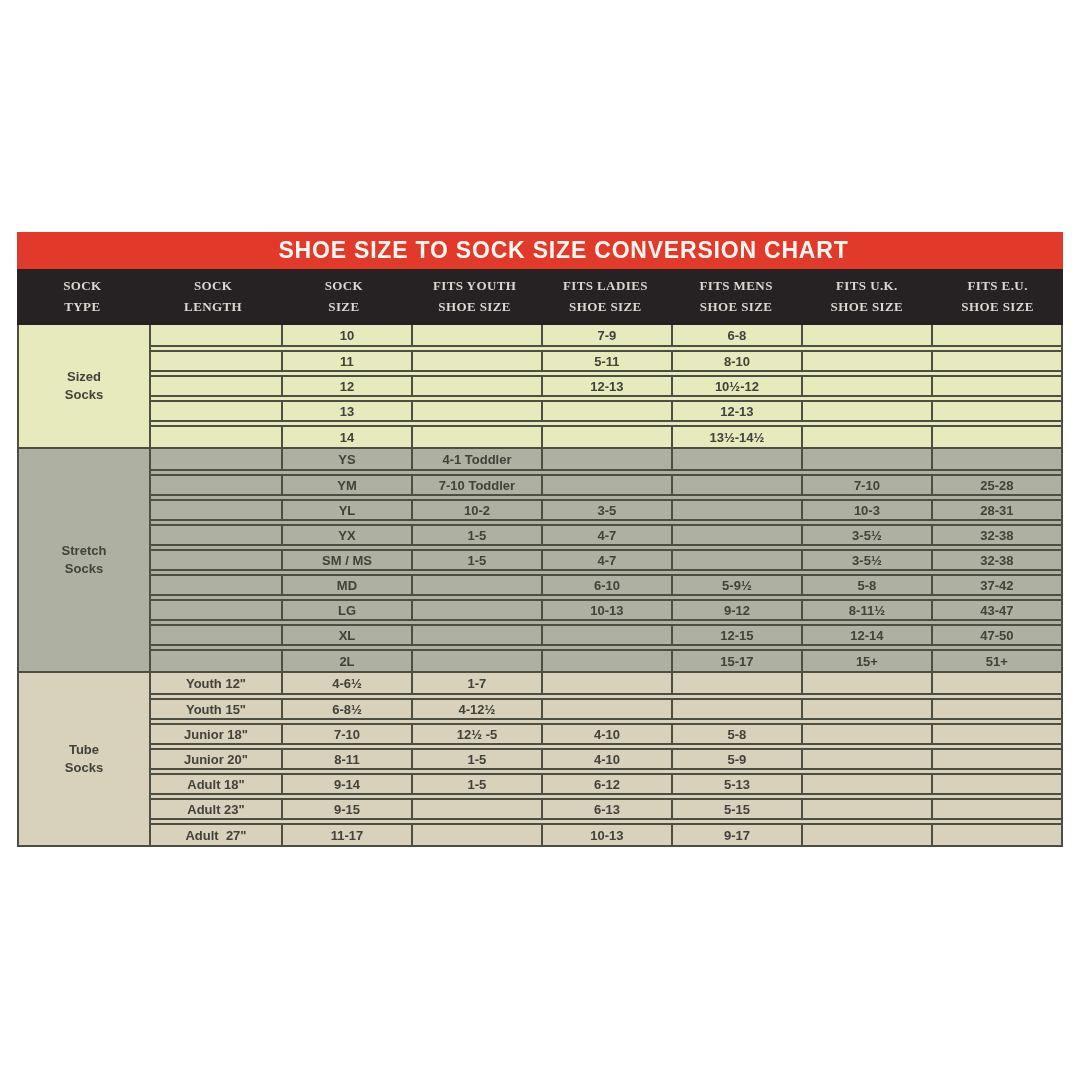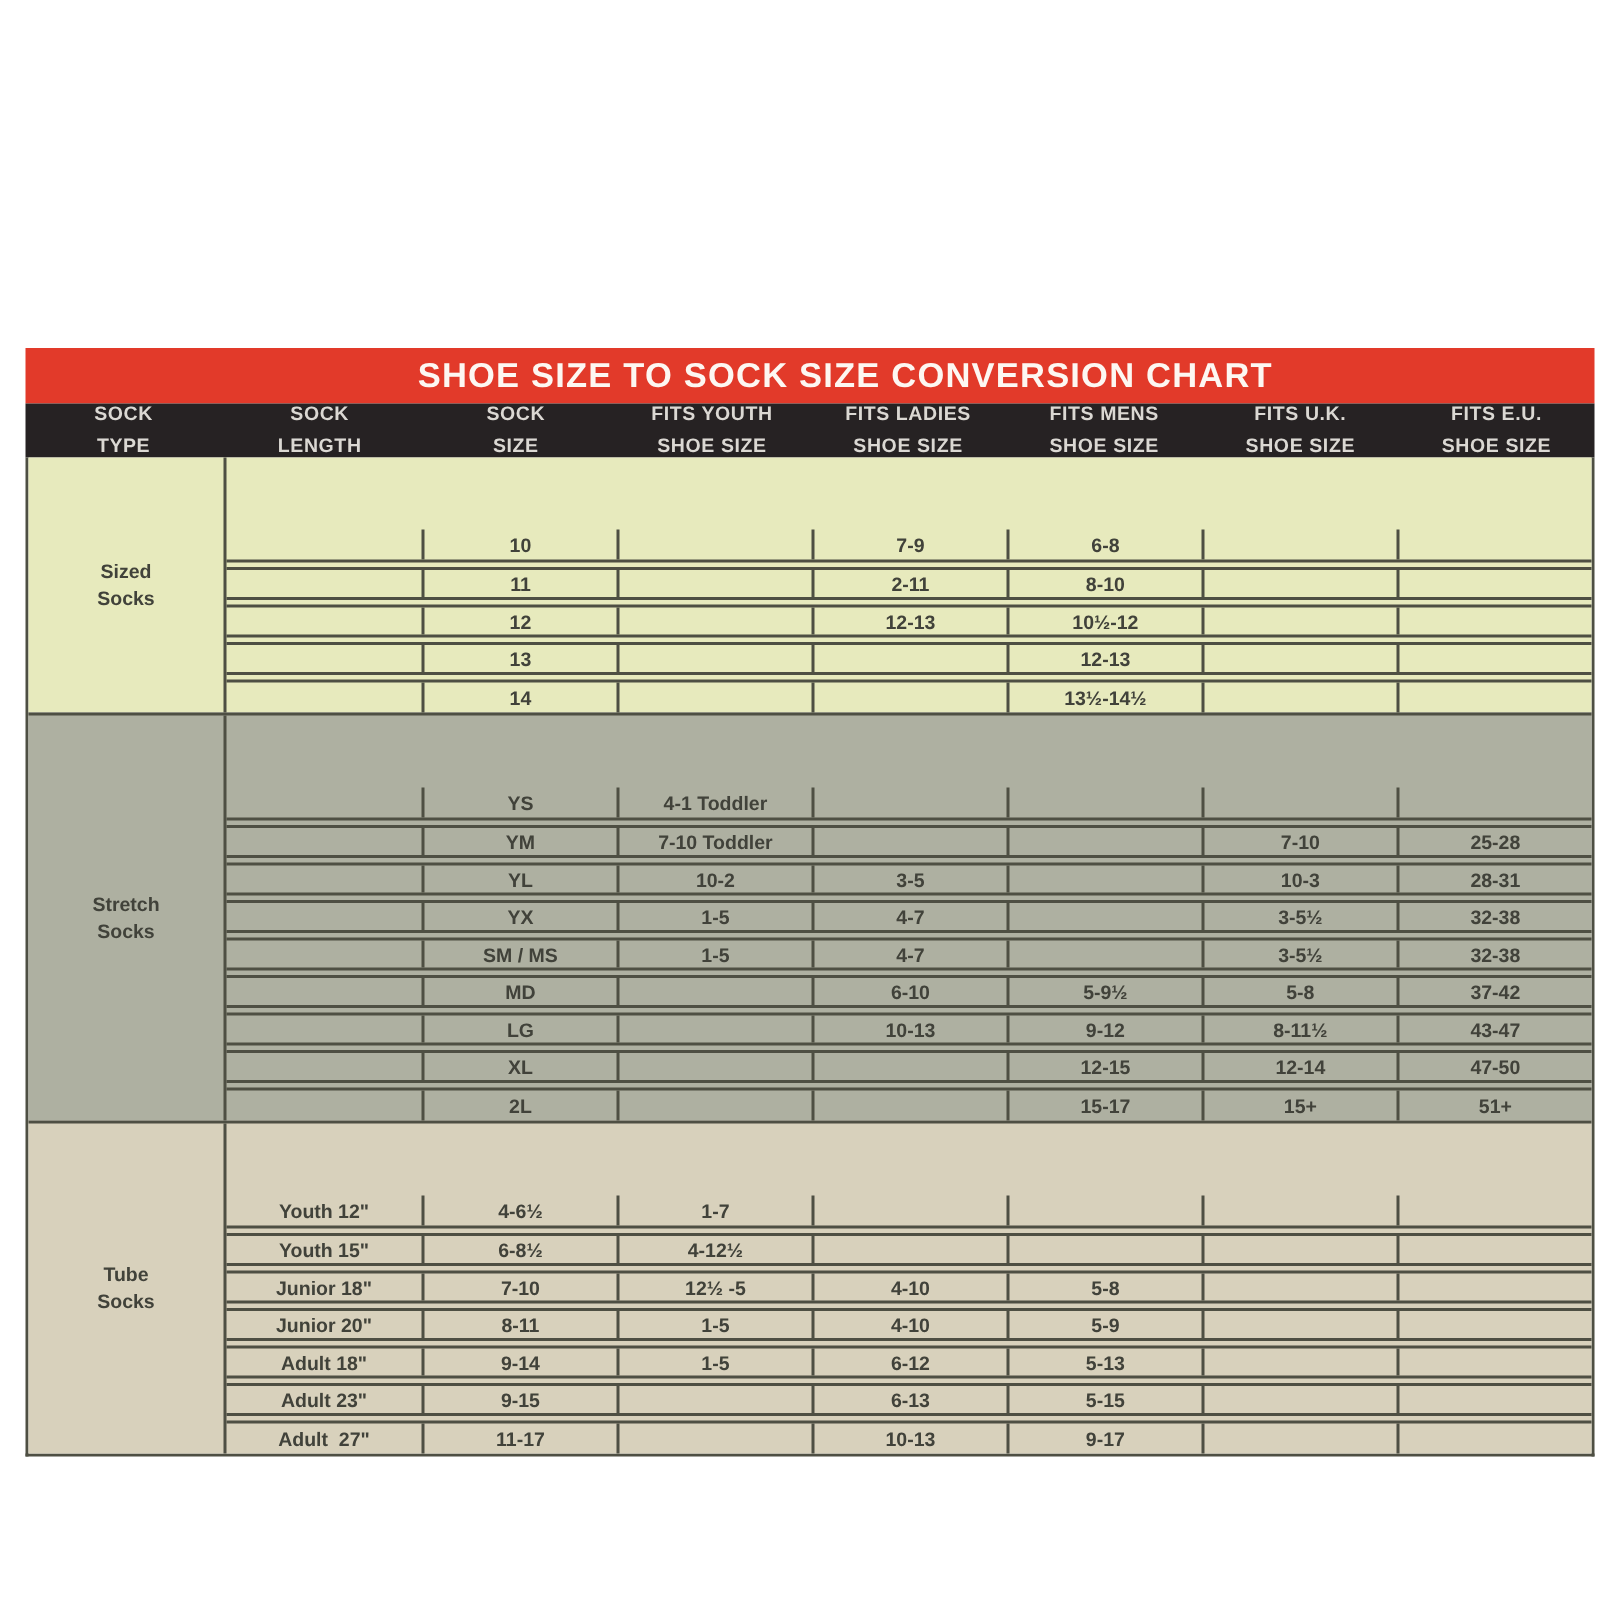--- a/index.html
+++ b/index.html
@@ -21,21 +21,21 @@
   }
   .banner{
     background:var(--banner-red);
     height:37px;display:flex;align-items:center;justify-content:center;padding-left:47px;
   }
   .banner span{
     color:var(--banner-text);font-weight:bold;font-size:23px;letter-spacing:0.8px;
   }
   .header-row{
     background:var(--header-black);
-    height:36px;display:flex;
+    height:56px;display:flex;font-family:Liberation Serif, serif;
   }
   .hcell{
     flex:1 1 0;display:flex;flex-direction:column;align-items:center;justify-content:center;
     color:var(--header-text);font-weight:bold;font-size:13px;line-height:1.6;letter-spacing:0.4px;
   }
   .table-body{
     border:2px solid var(--grid);border-top:none;
   }
   .section{display:flex;}
   .section + .section{border-top:2px solid var(--grid);}
@@ -44,21 +44,21 @@
     font-weight:bold;font-size:13px;color:var(--cell-text);line-height:1.35;text-align:right;
   }
   .rows{
     width:87.5%;border-left:2px solid var(--grid);
     display:flex;flex-direction:column;row-gap:3px;
   }
   .row{
     display:flex;height:22px;box-sizing:border-box;
     border-top:2px solid var(--grid);border-bottom:2px solid var(--grid);
   }
-  .row:first-child{border-top:none;margin-top:48px;}
+  .row:first-child{border-top:none;}
   .row:last-child{border-bottom:none;}
   .cell{
     width:14.2857%;box-sizing:border-box;
     display:flex;align-items:center;justify-content:center;
     font-size:13px;font-weight:bold;color:var(--cell-text);white-space:pre;
   }
   .cell + .cell{border-left:2px solid var(--grid);}
 </style>
 </head>
 <body>
@@ -114,21 +114,21 @@
             <div class="cell"></div>
             <div class="cell">7-9</div>
             <div class="cell">6-8</div>
             <div class="cell"></div>
             <div class="cell"></div>
           </div>
           <div class="row">
             <div class="cell"></div>
             <div class="cell">11</div>
             <div class="cell"></div>
-            <div class="cell">2-11</div>
+            <div class="cell">5-11</div>
             <div class="cell">8-10</div>
             <div class="cell"></div>
             <div class="cell"></div>
           </div>
           <div class="row">
             <div class="cell"></div>
             <div class="cell">12</div>
             <div class="cell"></div>
             <div class="cell">12-13</div>
             <div class="cell">10½-12</div>

